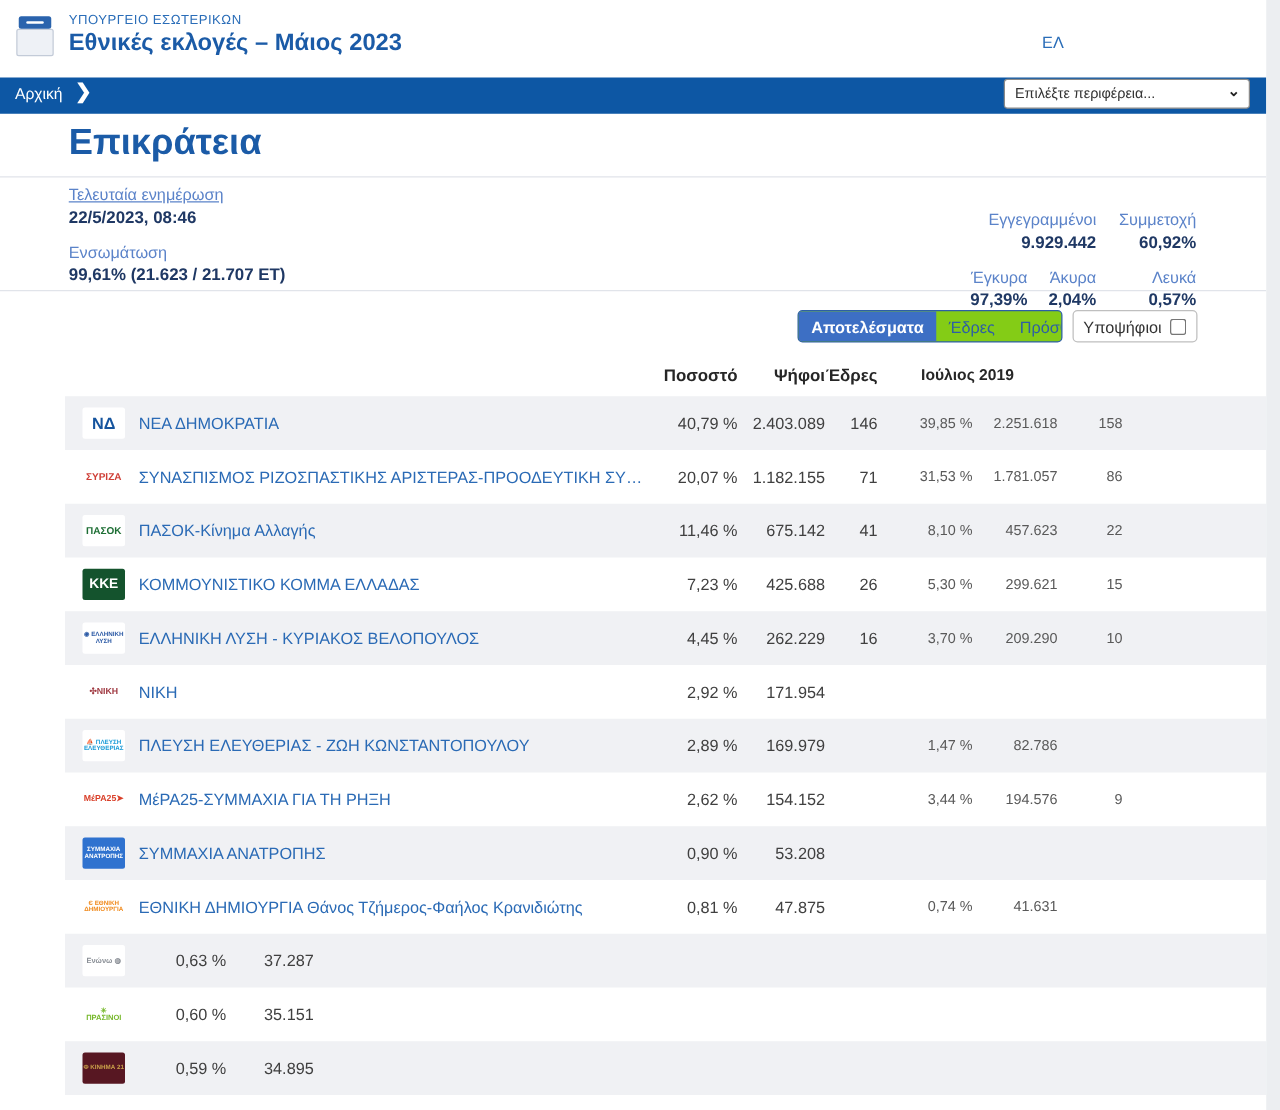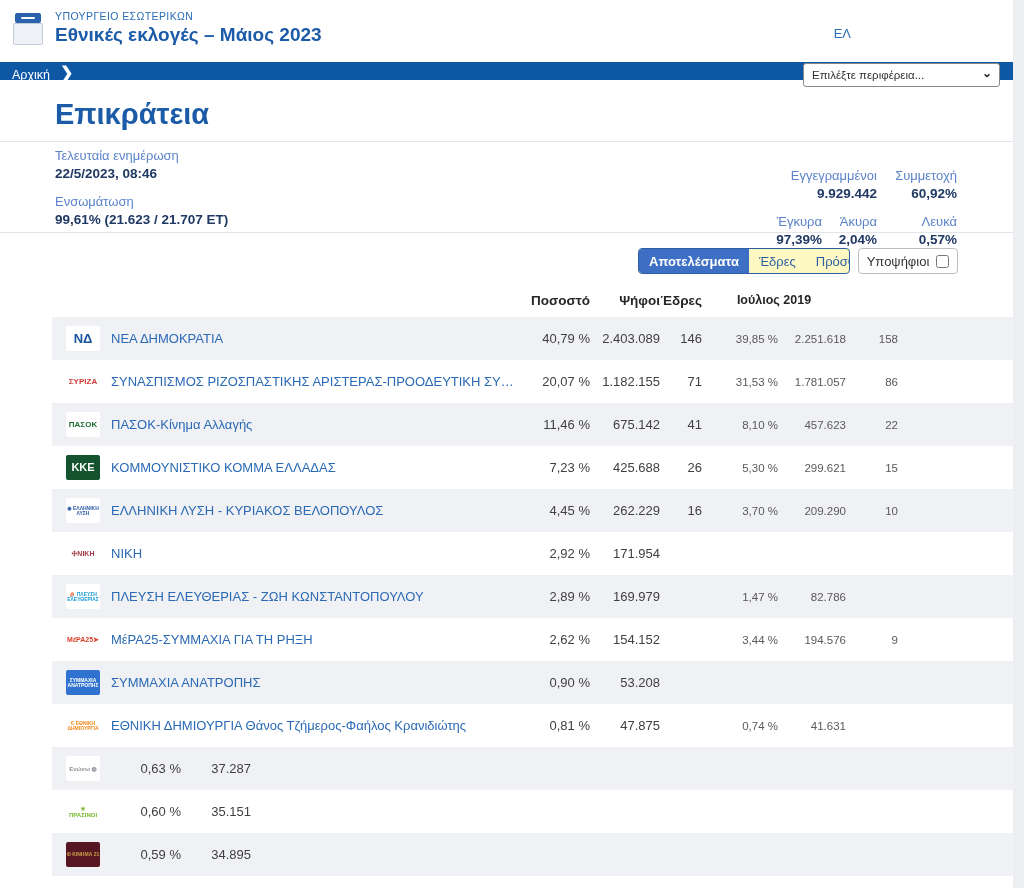--- a/index.html
+++ b/index.html
@@ -14,42 +14,42 @@
   .topbar { position:absolute; top:0; left:0; width:883px; height:62px; background:#ffffff; }
   .ballot { position:absolute; left:12px; top:13px; width:32px; height:34px; }
   .ballot .lid { position:absolute; top:0; left:3px; width:26px; height:10px; background:#2a63ad; border-radius:2px; }
   .ballot .slot { position:absolute; top:4px; left:9px; width:14px; height:2px; background:#ffffff; border-radius:1px; }
   .ballot .box { position:absolute; top:10px; left:1px; width:30px; height:22px; background:#eef1f6; border:1px solid #c3cbd8; border-radius:2px; }
   .topbar .ministry { position:absolute; left:55px; top:10px; font-size:10.5px; letter-spacing:.4px; color:#2a6db8; }
   .topbar .site-title { position:absolute; left:55px; top:24px; font-size:19px; font-weight:bold; color:#1b5ba7; }
   .lang { position:absolute; right:32px; top:26px; font-size:13px; color:#2a6db8; cursor:pointer; }
 
   
-  .crumbbar { position:absolute; top:62px; left:0; width:1013px; height:18px; background:#0d57a4; }
+  .crumbbar { position:absolute; top:62px; left:0; width:1013px; height:29px; background:#0d57a4; }
   .crumb-home { position:absolute; left:12px; top:6px; font-size:12.5px; color:#ffffff; cursor:pointer; }
   .crumb-chev { position:absolute; left:60px; top:1px; font-size:16px; color:#ffffff; font-weight:bold; }
   .region-select-wrap { position:absolute; left:803px; top:-2px; width:197px; height:24px; }
   .region-select { width:197px; height:24px; -webkit-appearance:none; appearance:none;
       border:1px solid #8a8a8a; border-radius:3px; background:#ffffff; font-family:"Liberation Sans",sans-serif;
       font-size:11.5px; color:#333; padding:0 24px 0 8px; }
   .region-chev { position:absolute; right:8px; top:3px; font-size:12px; color:#222; pointer-events:none; font-weight:bold; }
 
   
   .page-title { position:absolute; left:55px; top:98px; font-size:29px; font-weight:bold; color:#1b5ba7; }
 
   .divider { position:absolute; left:0; width:1013px; height:1px; background:#e1e4ea; }
   .div-top { top:141px; } .div-bottom { top:232px; }
 
   
   .stat-label { position:absolute; font-size:13px; color:#5b83c9; white-space:nowrap; }
   .stat-value { position:absolute; font-size:13.5px; font-weight:bold; color:#1f3864; white-space:nowrap; }
   .ra { text-align:right;margin-top:20px; }
 
   
-  .tabgroup { position:absolute; left:638px; top:248px; width:212px; height:26px; border:1px solid #2d5fa5; border-radius:4px; display:flex; overflow:hidden; background:#fef9c3; }
+  .tabgroup { position:absolute; left:638px; top:248px; width:212px; height:26px; border:1px solid #2d5fa5; border-radius:4px; display:flex; overflow:hidden; background:#84cc16; }
   .tab { flex:1; display:flex; align-items:center; justify-content:center; font-size:13px; color:#2d5fa5; cursor:pointer; white-space:nowrap; padding:0 10px; }
   .tab.active { background:#3d6fc4; color:#ffffff; font-weight:bold; }
   .cand-btn { position:absolute; left:858px; top:248px; width:100px; height:26px; border:1px solid #bfbfbf; border-radius:4px; background:#ffffff; display:flex; align-items:center; justify-content:center; gap:7px; font-size:13px; color:#333; cursor:pointer; }
   .cand-btn input { width:13px; height:13px; }
 
   
   .table { position:absolute; left:52px; top:283px; width:961px; }
   .t-head { display:flex; align-items:center; height:34px; padding-left:59px; font-weight:bold; color:#262626; }
   .t-row { display:flex; align-items:center; height:43px; padding-left:14px; cursor:pointer; }
   .t-row.alt { background:#f0f1f4; }
@@ -95,21 +95,21 @@
       </select>
       <span class="region-chev">⌄</span>
     </div>
   </div>
 
   <div class="page-title">Επικράτεια</div>
 
   <div class="divider div-top"></div>
   <div class="divider div-bottom"></div>
 
-  <div class="stat-label" style="left:55px; top:148px;">Τελευταία ενημέρωση</div>
+  <div class="stat-label" style="left:55px; top:148px;text-decoration:underline;">Τελευταία ενημέρωση</div>
   <div class="stat-value" style="left:55px; top:166px;">22/5/2023, 08:46</div>
   <div class="stat-label" style="left:55px; top:194px;">Ενσωμάτωση</div>
   <div class="stat-value" style="left:55px; top:212px;">99,61% (21.623 / 21.707 ΕΤ)</div>
 
   <div class="stat-label ra" style="right:147px; top:148px;">Εγγεγραμμένοι</div>
   <div class="stat-value ra" style="right:147px; top:166px;">9.929.442</div>
   <div class="stat-label ra" style="right:67px; top:148px;">Συμμετοχή</div>
   <div class="stat-value ra" style="right:67px; top:166px;">60,92%</div>
 
   <div class="stat-label ra" style="right:202px; top:194px;">Έγκυρα</div>

